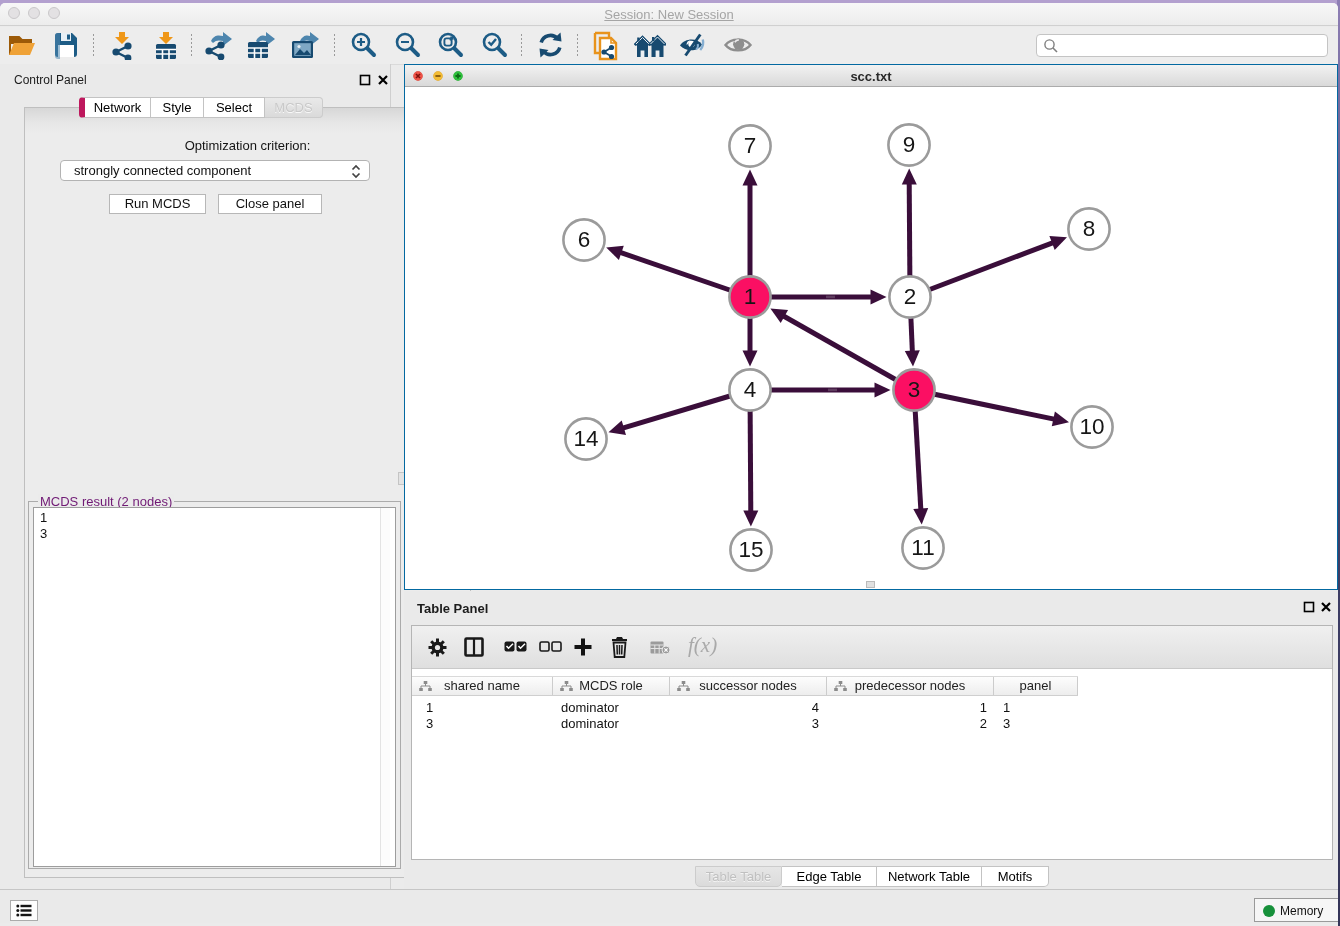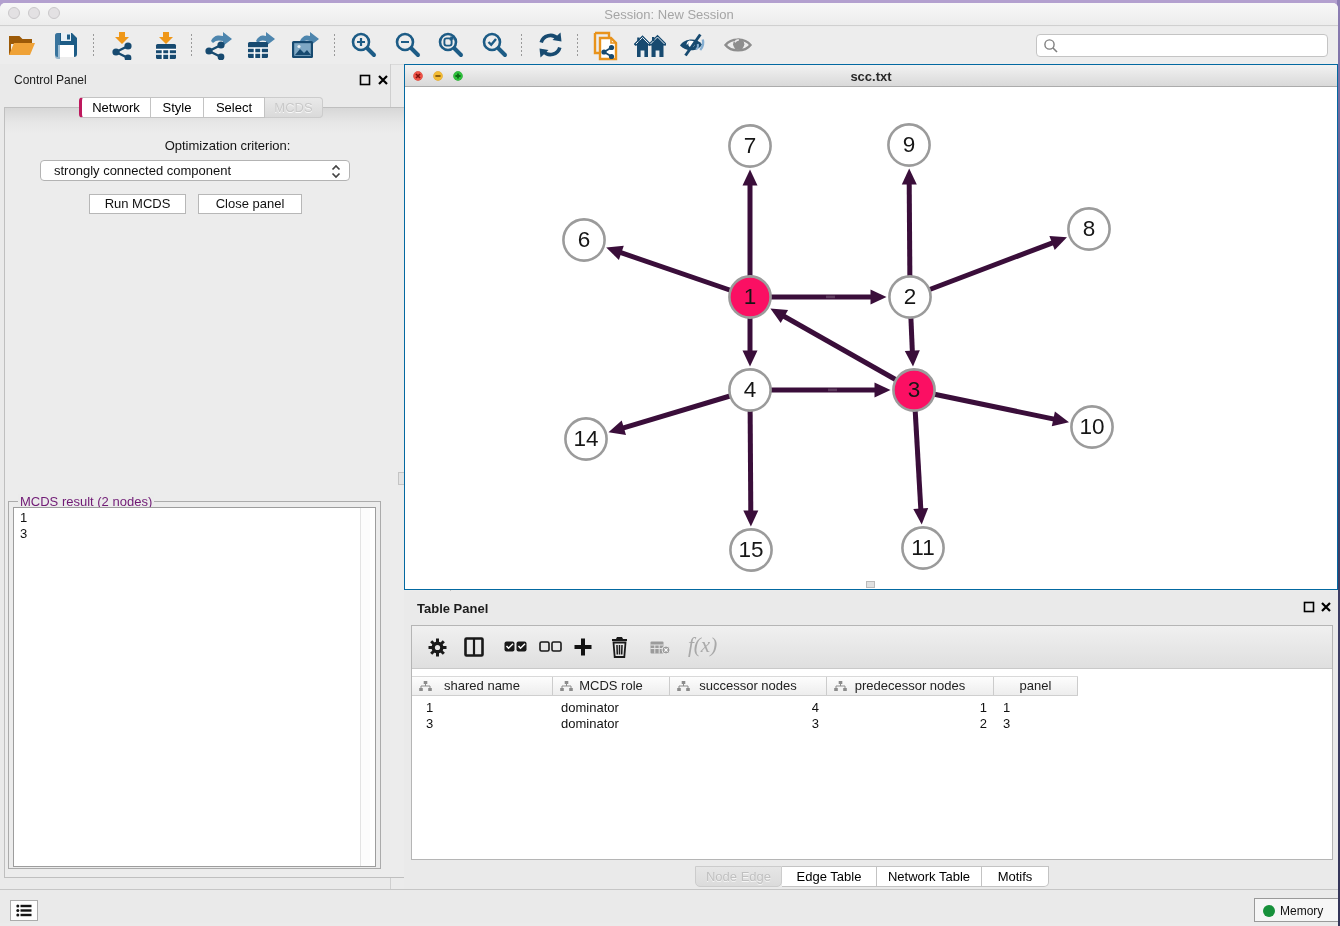--- a/index.html
+++ b/index.html
@@ -9,41 +9,41 @@
   background:linear-gradient(180deg,#8f7fb5 0%,#4a4a7a 30%,#3e3e66 60%,#343458 100%); }
 #app { position:absolute; left:0; top:3px; width:1338px; height:923px;
   background:#ebebeb; border-radius:5px 5px 0 0; overflow:hidden; }
 
 #titlebar { position:absolute; left:0; top:0; width:100%; height:23px;
   background:linear-gradient(180deg,#f7f7f7,#ececec); border-bottom:1px solid #d0d0d0;
   border-radius:5px 5px 0 0; }
 .tdot { position:absolute; top:4px; width:12px; height:12px; border-radius:50%;
   background:#e3e1e3; border:1px solid #c9c7c9; }
 #ttext { position:absolute; top:4px; left:0; width:100%; text-align:center;
-  font-size:13px; color:#a5a5a5; }
+  font-size:13px; color:#a5a5a5;text-decoration:underline; }
 
 #toolbar { position:absolute; left:0; top:24px; width:100%; height:38px;
   background:#ededed; border-bottom:1px solid #dadada; }
 .tbi { position:absolute; top:4px; }
 .tsep { position:absolute; top:7px; width:1px; height:24px;
   background-image:linear-gradient(180deg,#9a9a9a 50%,transparent 50%); background-size:1px 4px; }
 #searchbox { position:absolute; left:1036px; top:7px; width:292px; height:23px;
   background:#fff; border:1px solid #c4c4c4; border-radius:4px; }
 
 #cpanel { position:absolute; left:0; top:61px; width:391px; height:825px;
   background:#eaeaea; border-right:1px solid #cfcfcf; }
 #cphead { position:absolute; left:14px; top:9px; font-size:12px; color:#1c1c1c; }
 .winbtn { position:absolute; top:10px; font-size:12px; color:#000; }
 #cptabs { position:absolute; left:79px; top:33px; height:21px; display:flex; z-index:3; }
 .cptab { height:21px; line-height:20px; font-size:13px; color:#000; background:#fff;
   border:1px solid #c3c3c3; border-left:none; text-align:center; }
-.cptab.first { border-left:3px solid #be185d; border-radius:4px 0 0 4px; }
+.cptab.first { border-left:6px solid #be185d; border-radius:4px 0 0 4px; }
 .cptab.sel { background:linear-gradient(180deg,#e9e9e9,#dadada); color:#c9c9c9;
   text-shadow:0 1px 0 #f8f8f8; border-radius:0 4px 4px 0; border-color:#cccccc; }
-#cpbox { position:absolute; left:4px; top:43px; width:447px; height:771px;
+#cpbox { position:absolute; left:24px; top:43px; width:447px; height:771px;
   border:1px solid #bfbfbf; background:linear-gradient(180deg,#d7d7d7 0px,#e6e6e6 14px,#ececec 26px);padding-left:44px; }
 #optlabel { position:absolute; left:0; top:30px; width:100%; text-align:center; font-size:13px; color:#141414; }
 #optsel { position:absolute; left:35px; top:52px; width:310px; height:21px; background:#fff;
   border:1px solid #b3b3b3; border-radius:4px; font-size:13px; color:#111; line-height:19px; padding-left:13px; }
 #optsel svg { position:absolute; right:6px; top:3px; }
 .cbtn { position:absolute; height:20px; background:#fff;
   border:1px solid #b7b7b7; border-radius:0; font-size:13px; color:#111;
   text-align:center; line-height:18px; }
 #fieldset { position:absolute; left:3px; top:393px; width:373px; height:368px;
   border:1px solid #ababab; }
@@ -464,21 +464,21 @@
     <div class="trow" style="left:330px;top:74px;width:77px;text-align:right">4</div>
     <div class="trow" style="left:490px;top:74px;width:85px;text-align:right">1</div>
     <div class="trow" style="left:591px;top:74px">1</div>
     <div class="trow" style="left:14px;top:90px">3</div>
     <div class="trow" style="left:149px;top:90px">dominator</div>
     <div class="trow" style="left:330px;top:90px;width:77px;text-align:right">3</div>
     <div class="trow" style="left:490px;top:90px;width:85px;text-align:right">2</div>
     <div class="trow" style="left:591px;top:90px">3</div>
   </div>
   <div id="btabs">
-    <div class="btab first sel" style="width:87px">Node Edge</div>
+    <div class="btab first sel" style="width:87px">Table Table</div>
     <div class="btab" style="width:95px">Edge Table</div>
     <div class="btab" style="width:105px">Network Table</div>
     <div class="btab last" style="width:67px">Motifs</div>
   </div>
 </div>
 
 <div id="statusbar">
   <div id="listbtn">
     <svg style="position:absolute;left:5px;top:3px" width="16" height="13" viewBox="0 0 16 13">
       <g fill="#141414">

